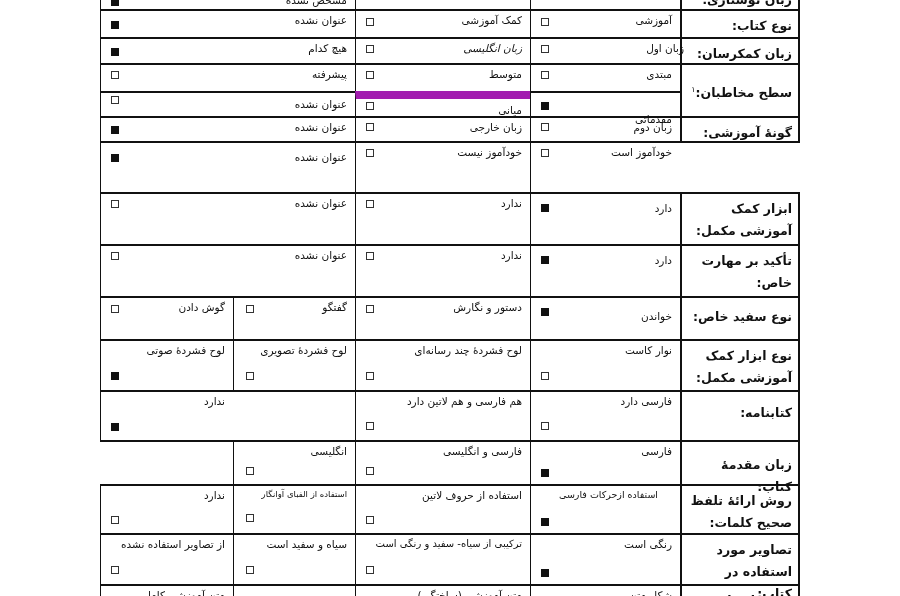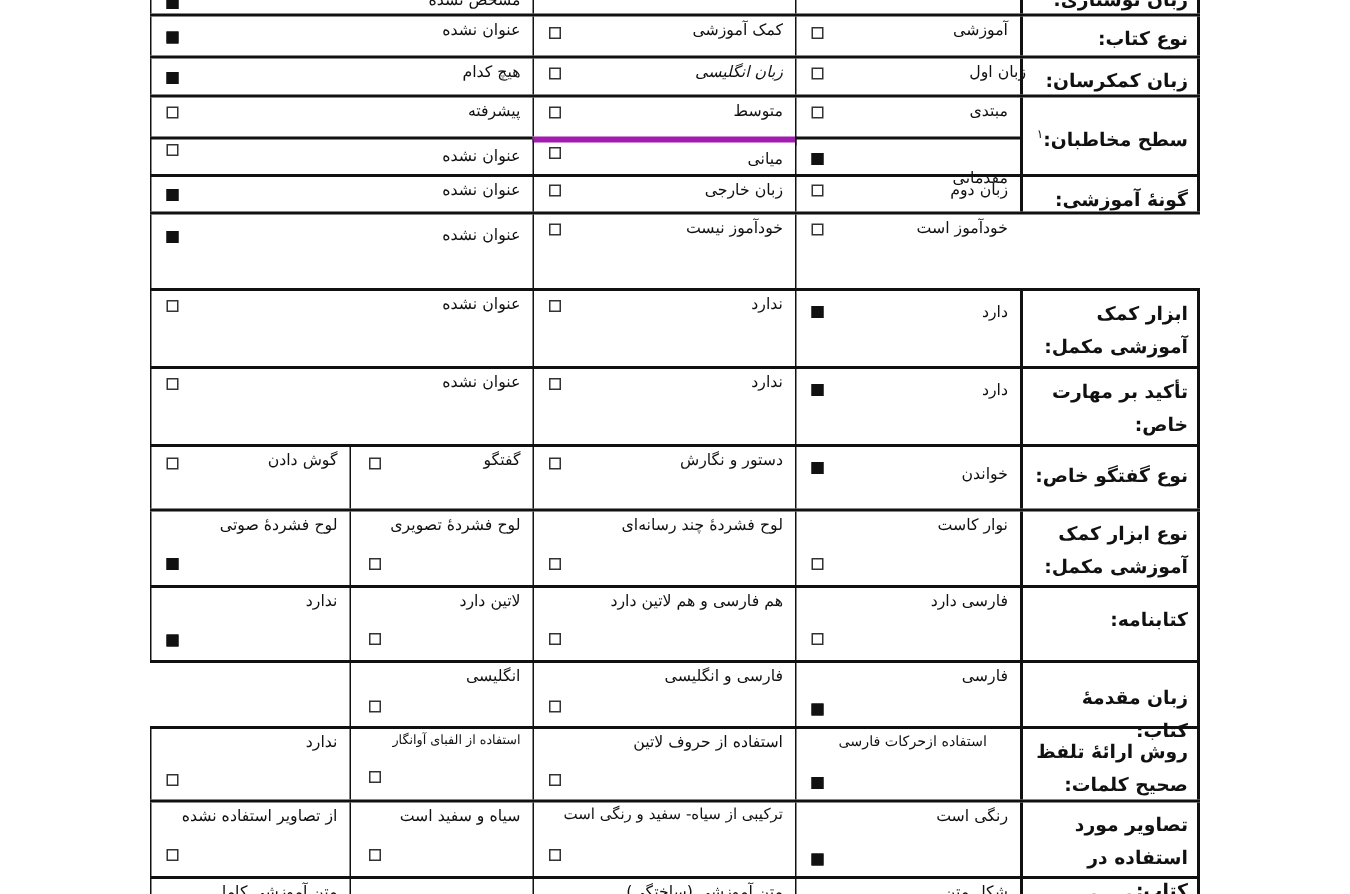--- a/index.html
+++ b/index.html
@@ -82,21 +82,21 @@
     </div>
     <div class="cell" style="left:0;width:255px;top:0;height:26px;bottom:auto;">
       <span class="opt-text">پیشرفته</span>
       <span class="box" style="left:10px;top:6px;"></span>
     </div>
 
     <div class="cell" style="left:430px;width:150px;top:26px;height:27px;bottom:auto;border-top:2px solid #111;">
       <span class="opt-text" style="top:20px;">مقدماتی</span>
       <span class="box on" style="left:10px;top:9px;"></span>
     </div>
-    <div class="cell" style="left:255px;width:175px;top:26px;height:27px;bottom:auto;border-top:4px solid #a21caf;">
+    <div class="cell" style="left:255px;width:175px;top:26px;height:27px;bottom:auto;border-top:8px solid #a21caf;">
       <span class="opt-text" style="top:5px;">میانی</span>
       <span class="box" style="left:10px;top:3px;"></span>
     </div>
     <div class="cell" style="left:0;width:255px;top:26px;height:27px;bottom:auto;border-top:2px solid #111;">
       <span class="opt-text" style="top:5px;">عنوان نشده</span>
       <span class="box" style="left:10px;top:3px;"></span>
     </div>
   </div>
 
   <div class="row" style="top:116px;height:25px;">
@@ -156,21 +156,21 @@
       <span class="opt-text">ندارد</span>
       <span class="box" style="left:10px;top:6px;"></span>
     </div>
     <div class="cell" style="left:0;width:255px;">
       <span class="opt-text">عنوان نشده</span>
       <span class="box" style="left:10px;top:6px;"></span>
     </div>
   </div>
 
   <div class="row" style="top:296px;height:43px;">
-    <div class="label" style="padding-top:8px;">نوع گفتگو خاص:</div>
+    <div class="label" style="padding-top:8px;">نوع سفید خاص:</div>
     <div class="cell" style="left:430px;width:150px;">
       <span class="opt-text" style="top:12px;">خواندن</span>
       <span class="box on" style="left:10px;top:10px;"></span>
     </div>
     <div class="cell" style="left:255px;width:175px;">
       <span class="opt-text">دستور و نگارش</span>
       <span class="box" style="left:10px;top:7px;"></span>
     </div>
     <div class="cell" style="left:133px;width:122px;">
       <span class="opt-text">گفتگو</span>
@@ -204,24 +204,20 @@
 
   <div class="row" style="top:390px;height:50px;">
     <div class="label" style="padding-top:10px;">کتابنامه:</div>
     <div class="cell" style="left:430px;width:150px;">
       <span class="opt-text">فارسی دارد</span>
       <span class="box" style="left:10px;top:30px;"></span>
     </div>
     <div class="cell" style="left:255px;width:175px;">
       <span class="opt-text">هم فارسی و هم لاتین دارد</span>
       <span class="box" style="left:10px;top:30px;"></span>
-    </div>
-    <div class="cell" style="left:133px;width:122px;">
-      <span class="opt-text">لاتین دارد</span>
-      <span class="box" style="left:12px;top:30px;"></span>
     </div>
     <div class="cell" style="left:0;width:133px;">
       <span class="opt-text">ندارد</span>
       <span class="box on" style="left:10px;top:31px;"></span>
     </div>
   </div>
 
   <div class="row" style="top:440px;height:44px;">
     <div class="label" style="padding-top:12px;">زبان مقدمهٔ کتاب:</div>
     <div class="cell" style="left:430px;width:150px;">

